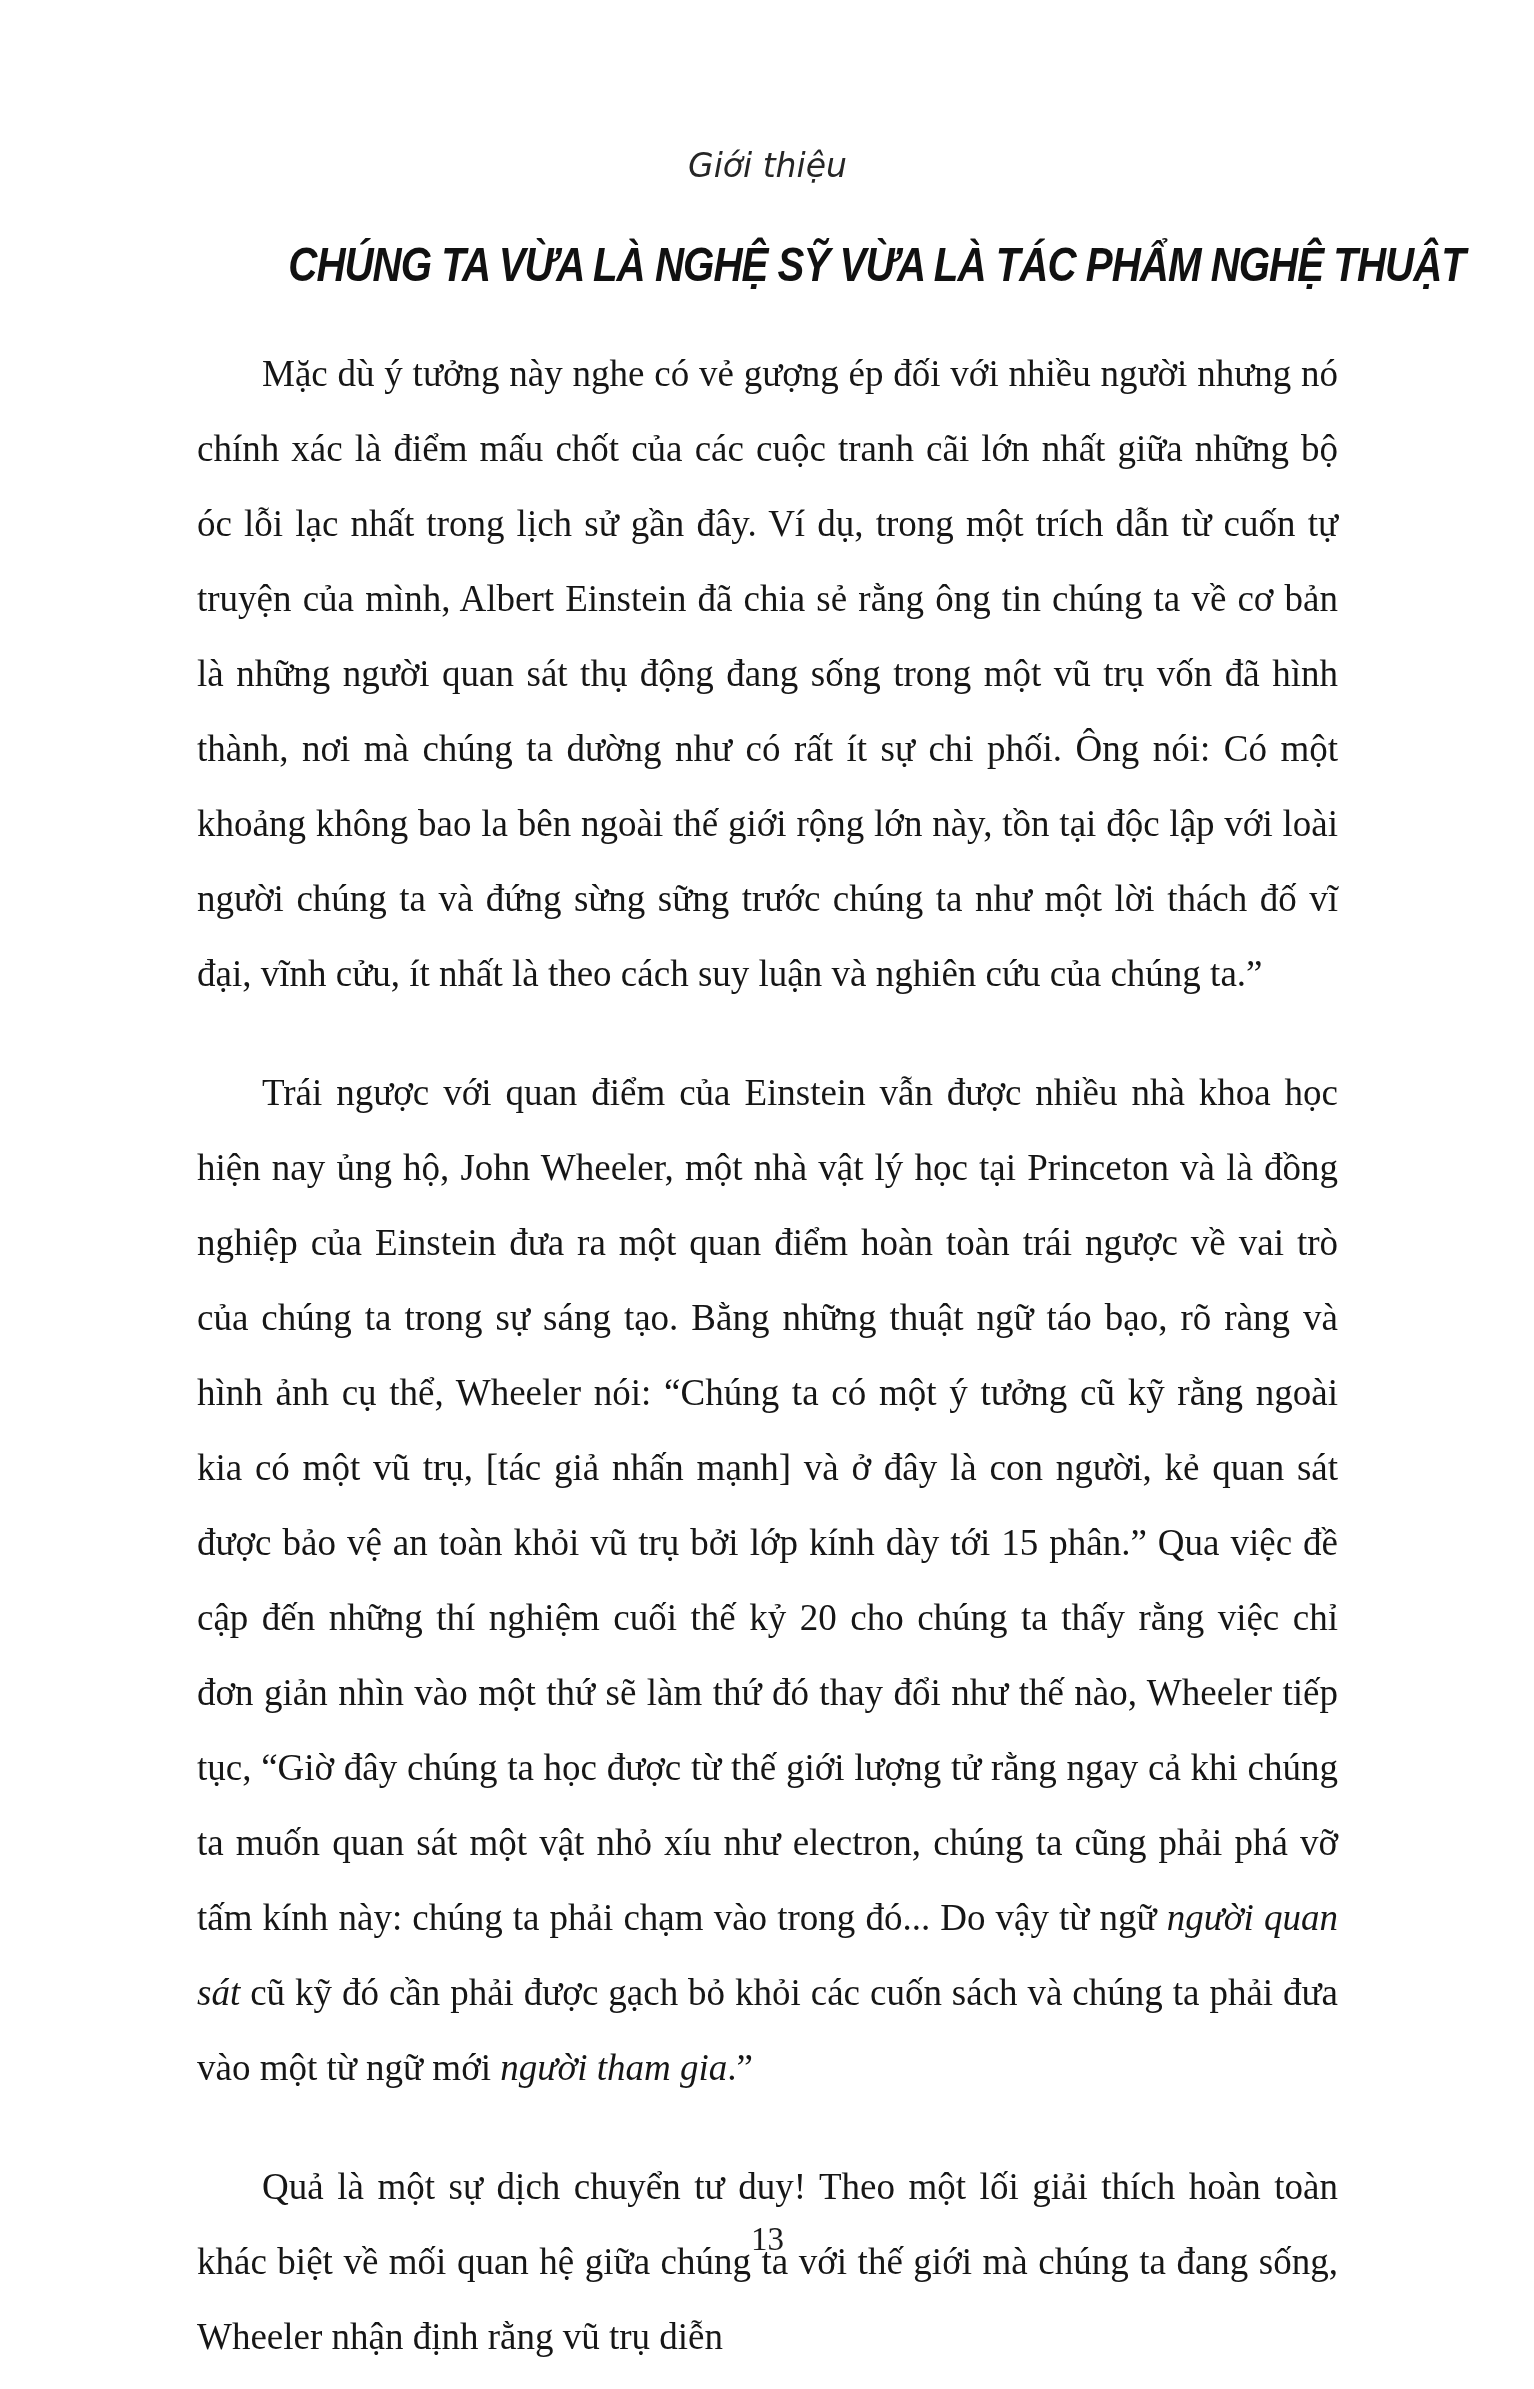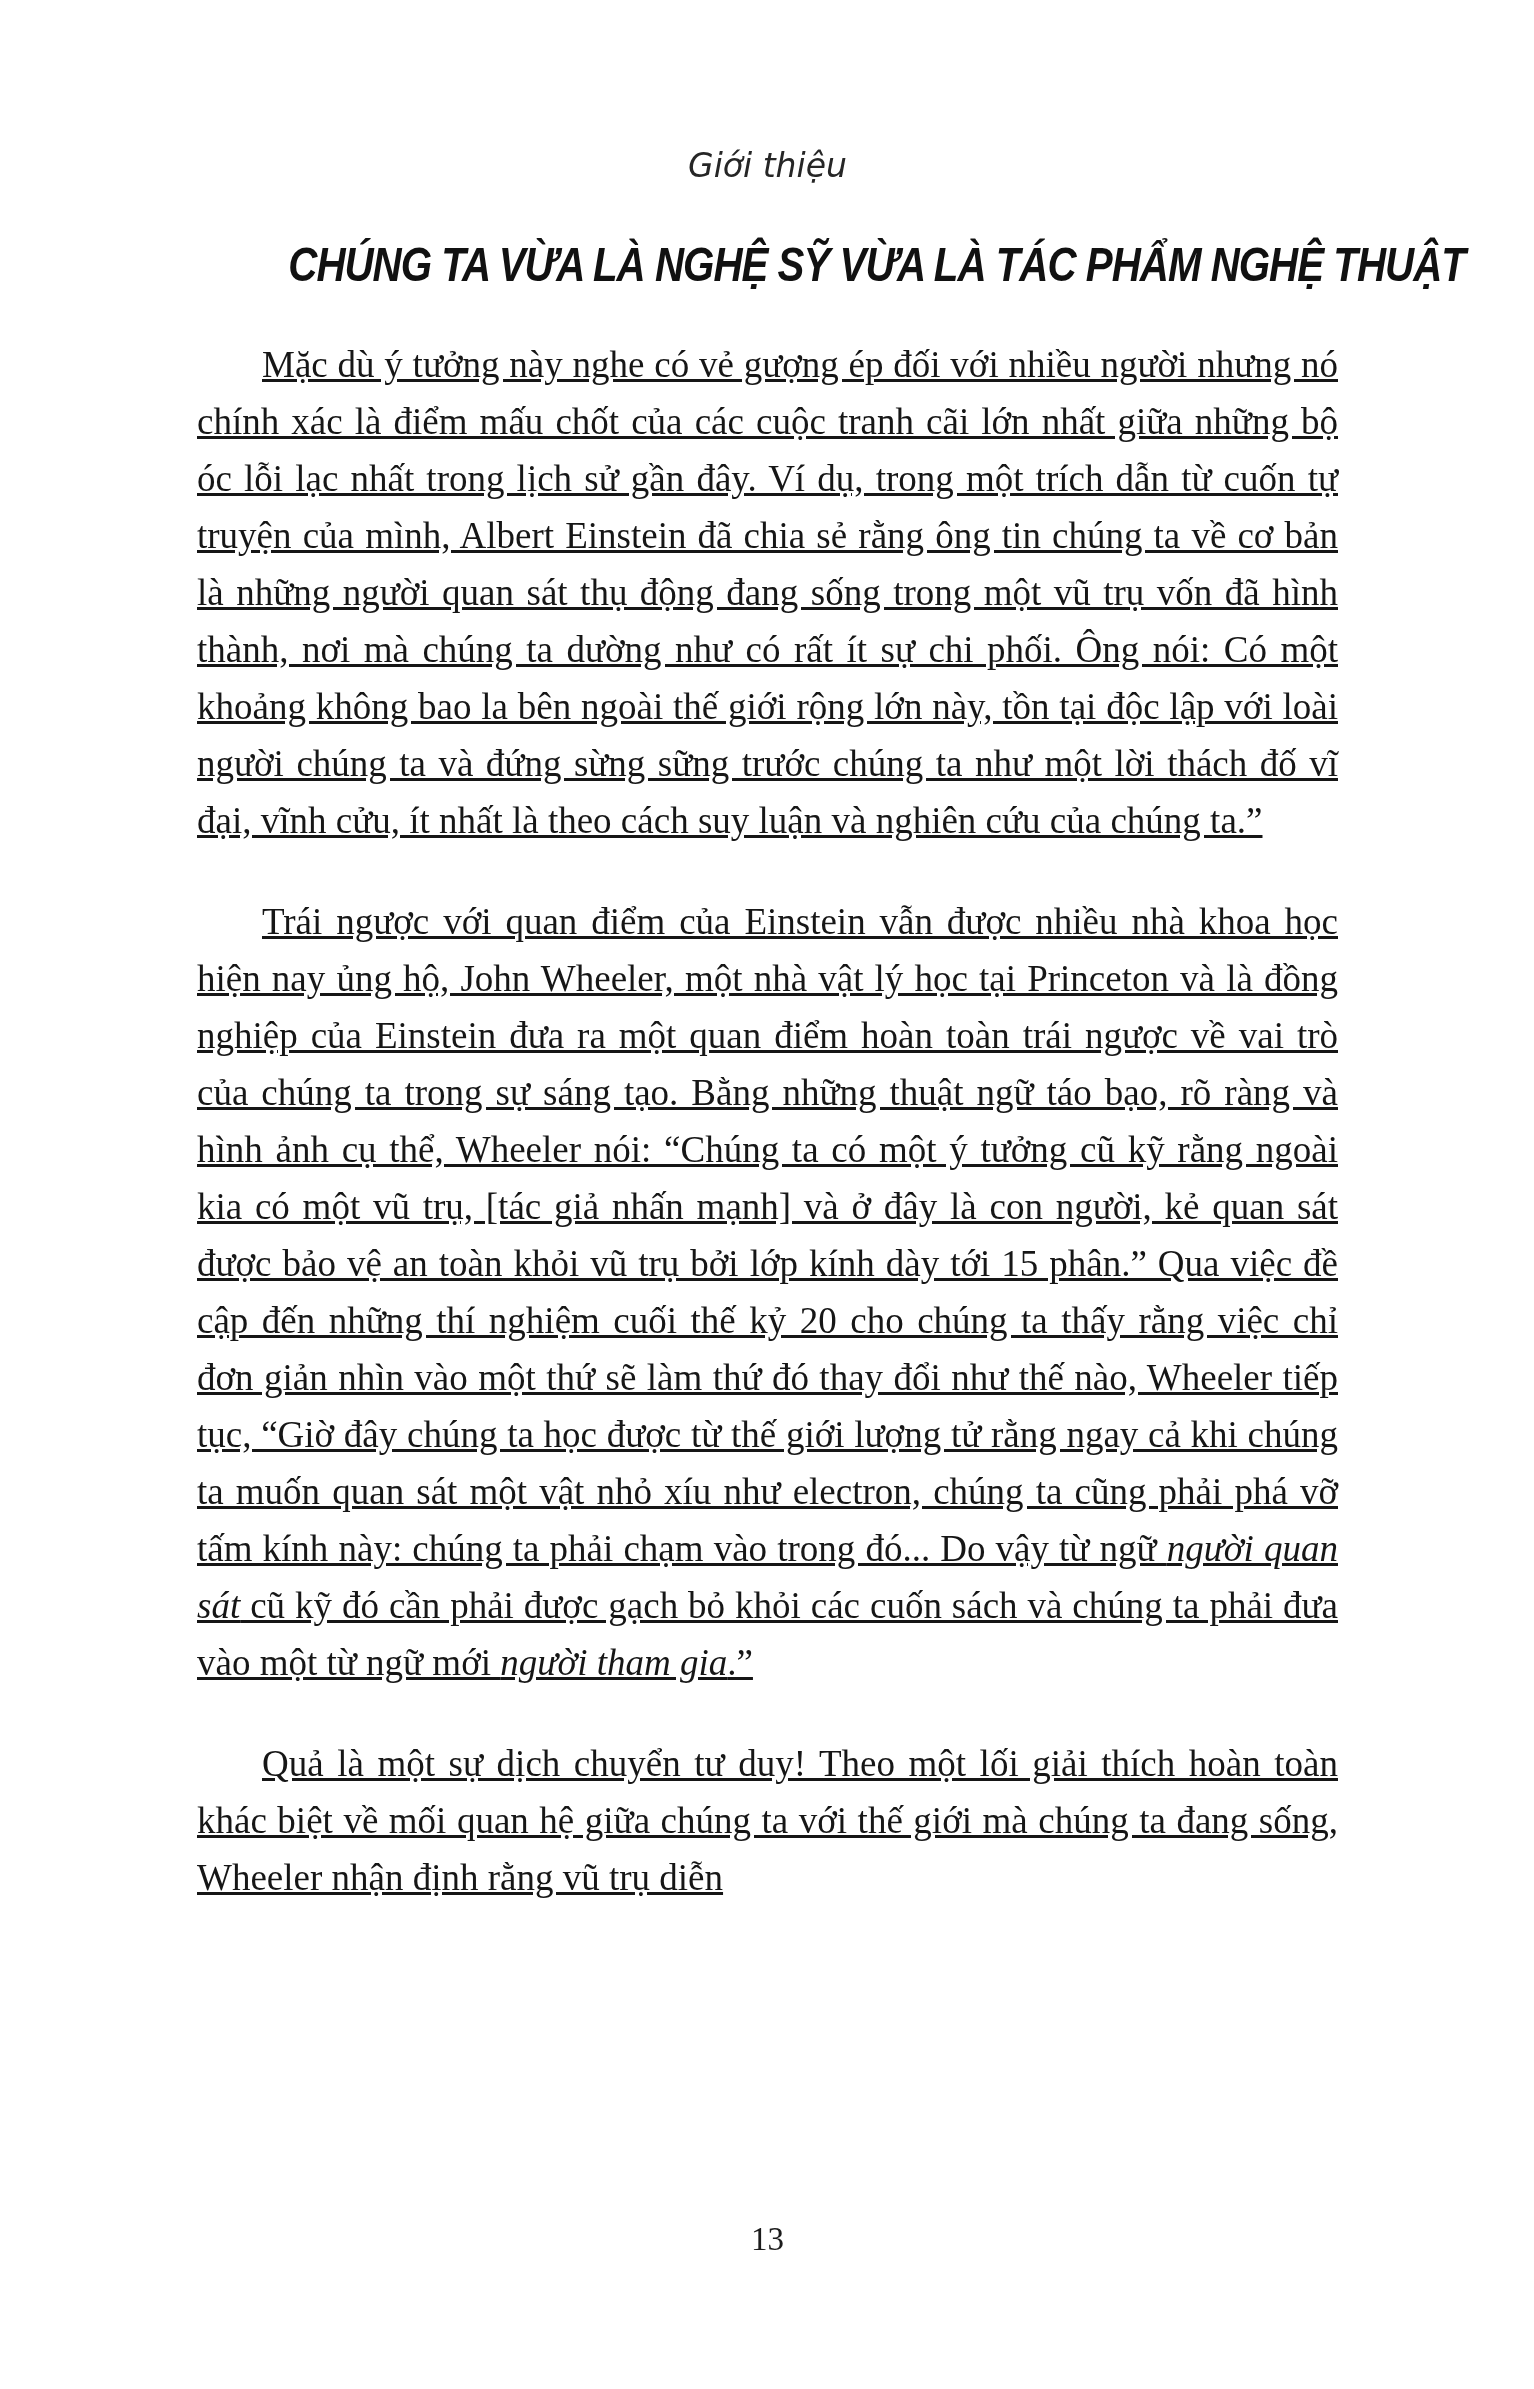--- a/index.html
+++ b/index.html
@@ -36,23 +36,22 @@
     font-size: 48px;
     line-height: 54px;
     letter-spacing: -1.2px;
     transform: scaleX(0.84);
     transform-origin: center;
     color: #111111;
   }
   .body-text {
     margin-top: 44px;
     font-size: 37px;
-    line-height: 57px;
+    line-height: 75px;
     text-align: justify;
-    text-decoration: underline;
   }
   .body-text p {
     margin: 0;
     text-indent: 65px;
   }
   .body-text p + p {
     margin-top: 44px;
   }
   .body-text .it {
     font-style: italic;

